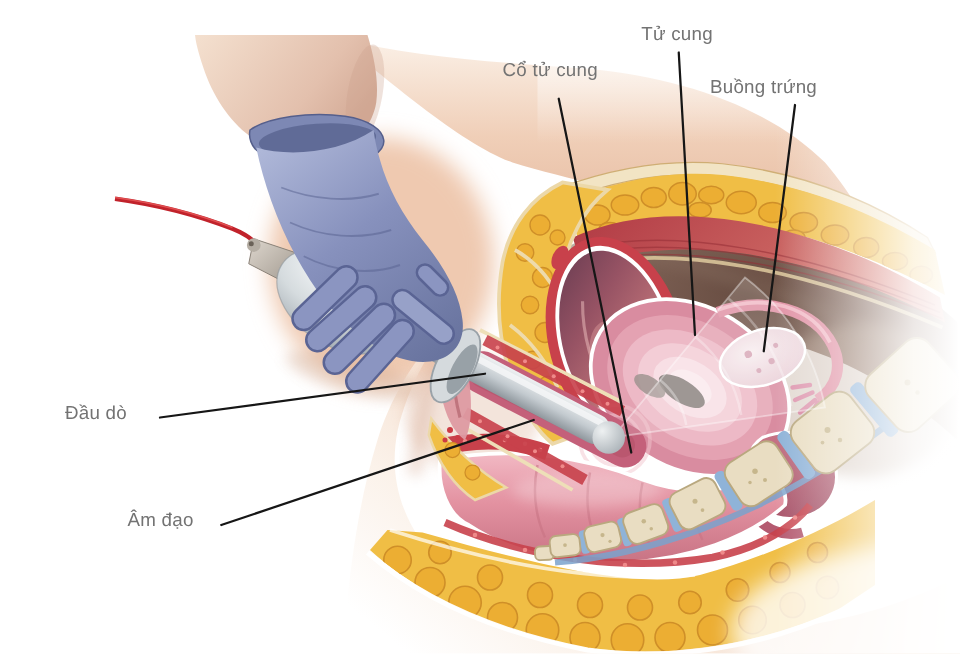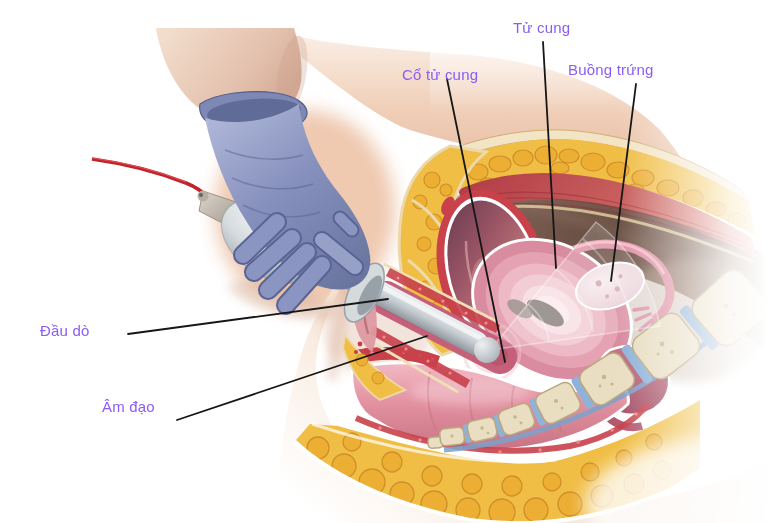--- a/index.html
+++ b/index.html
@@ -2,21 +2,21 @@
 <html><head>
 <meta charset="utf-8">
 <style>
   html,body{margin:0;padding:0;background:#fff;}
   #stage{
     position:relative;width:768px;height:523px;background:#ffffff;
     overflow:hidden;font-family:"Liberation Sans","DejaVu Sans",sans-serif;
   }
   #stage svg{position:absolute;left:0;top:0;}
   .lbl{
-    position:absolute;font-size:15px;line-height:18px;color:#8b5cf6;
+    position:absolute;font-size:15px;line-height:18px;color:#737373;
     white-space:nowrap;letter-spacing:.2px;
   }
 </style>
 </head>
 <body>
 
 <div id="stage">
 <svg width="768" height="523" viewBox="0 0 768 523">
   <defs>
     <linearGradient id="gSkinTop" x1="0" y1="0" x2="0" y2="1">
@@ -440,17 +440,17 @@
   <g stroke="#161616" stroke-width="1.8" stroke-linecap="round">
     <line x1="543" y1="42" x2="556" y2="268"></line>
     <line x1="447" y1="79" x2="505" y2="362"></line>
     <line x1="636" y1="84" x2="611" y2="281"></line>
     <line x1="128" y1="334" x2="388" y2="299"></line>
     <line x1="177" y1="420" x2="427" y2="336"></line>
   </g>
 </svg>
 
   <div class="lbl" style="left:513px;top:19px">Tử cung</div>
-  <div class="lbl" style="left:402px;top:66px">Cổ tử cung</div>
+  <div class="lbl" style="left:402px;top:48px">Cổ tử cung</div>
   <div class="lbl" style="left:568px;top:61px">Buồng trứng</div>
-  <div class="lbl" style="left:40px;top:322px">Đầu dò</div>
-  <div class="lbl" style="left:102px;top:398px">Âm đạo</div>
+  <div class="lbl" style="left:52px;top:322px">Đầu dò</div>
+  <div class="lbl" style="left:102px;top:408px">Âm đạo</div>
 </div>
 
 </body></html>

